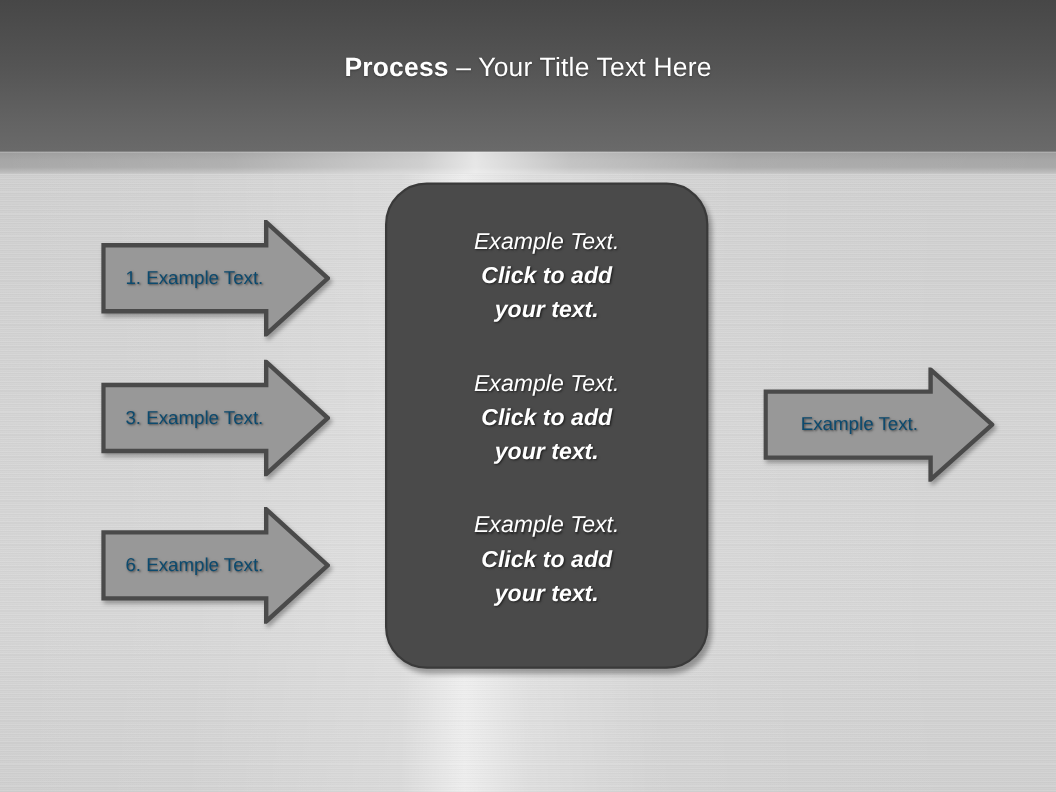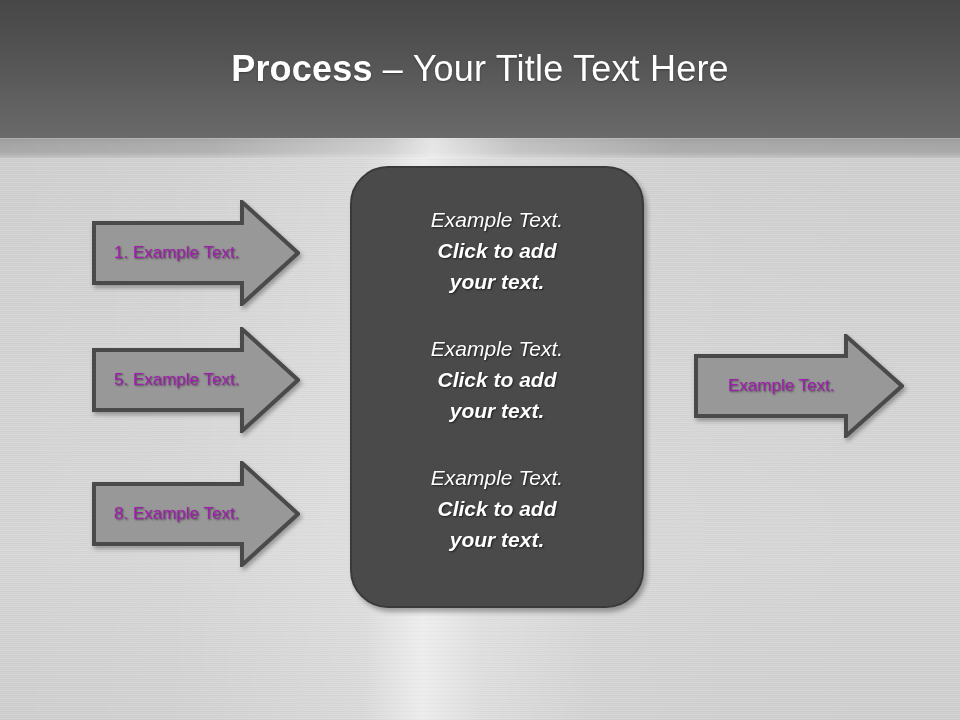--- a/index.html
+++ b/index.html
@@ -49,21 +49,21 @@
   }
 
   
   .header {
     position:absolute; left:0; top:0; width:960px; height:138px;
     background:linear-gradient(to bottom, #474747 0%, #555555 45%, #636363 80%, #6a6a6a 100%);
   }
   .header-title {
     position:absolute; left:0; top:48px; width:960px;
     text-align:center;
-    font-size:36px;
+    font-size:24px;
     color:#ffffff;
     letter-spacing:.2px;
     white-space:nowrap;
     text-shadow:0 1px 2px rgba(0,0,0,0.35);
   }
   .header-title .strong { font-weight:bold; }
   .header-title .light  { font-weight:normal; }
 
   
   .divider {
@@ -84,21 +84,21 @@
   
   .arrow {
     position:absolute;
     filter:drop-shadow(2px 3px 2px rgba(0,0,0,0.30));
   }
   .arrow svg { display:block; width:100%; height:100%; }
   .arrow-label {
     position:absolute;
     left:0; top:0; width:100%; height:100%;
     display:flex; align-items:center;
-    color:#a21caf;
+    color:#0c4a6e;
     font-size:17px;
     text-shadow:1px 1px 2px rgba(0,0,0,0.55);
     white-space:nowrap;
     pointer-events:none;
   }
   .arrow-left .arrow-label  { padding-left:22px; justify-content:flex-start; }
   .arrow-right .arrow-label { padding-left:34px; justify-content:flex-start; }
 
   
   .center-panel {
@@ -147,28 +147,28 @@
     <svg viewBox="0 0 208 106" preserveAspectRatio="none">
       <polygon points="2,23 150,23 150,2 206,53 150,104 150,83 2,83" fill="#989898" stroke="#4a4a4a" stroke-width="4" stroke-linejoin="miter"></polygon>
     </svg>
     <div class="arrow-label">1. Example Text.</div>
   </div>
 
   <div class="arrow arrow-left" style="left:92px; top:327px; width:208px; height:106px;">
     <svg viewBox="0 0 208 106" preserveAspectRatio="none">
       <polygon points="2,23 150,23 150,2 206,53 150,104 150,83 2,83" fill="#989898" stroke="#4a4a4a" stroke-width="4" stroke-linejoin="miter"></polygon>
     </svg>
-    <div class="arrow-label">5. Example Text.</div>
+    <div class="arrow-label">3. Example Text.</div>
   </div>
 
   <div class="arrow arrow-left" style="left:92px; top:461px; width:208px; height:106px;">
     <svg viewBox="0 0 208 106" preserveAspectRatio="none">
       <polygon points="2,23 150,23 150,2 206,53 150,104 150,83 2,83" fill="#989898" stroke="#4a4a4a" stroke-width="4" stroke-linejoin="miter"></polygon>
     </svg>
-    <div class="arrow-label">8. Example Text.</div>
+    <div class="arrow-label">6. Example Text.</div>
   </div>
 
   <div class="center-panel">
     <div class="center-block">
       <span class="l1">Example Text.</span>
       <span class="l2">Click  to add</span>
       <span class="l3">your text.</span>
     </div>
     <div class="center-block">
       <span class="l1">Example Text.</span>

